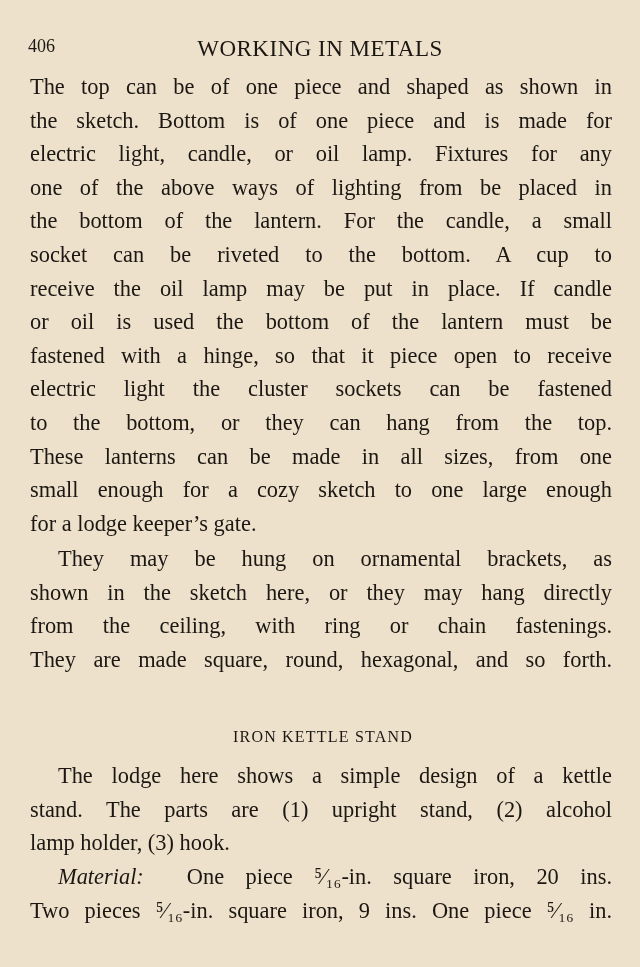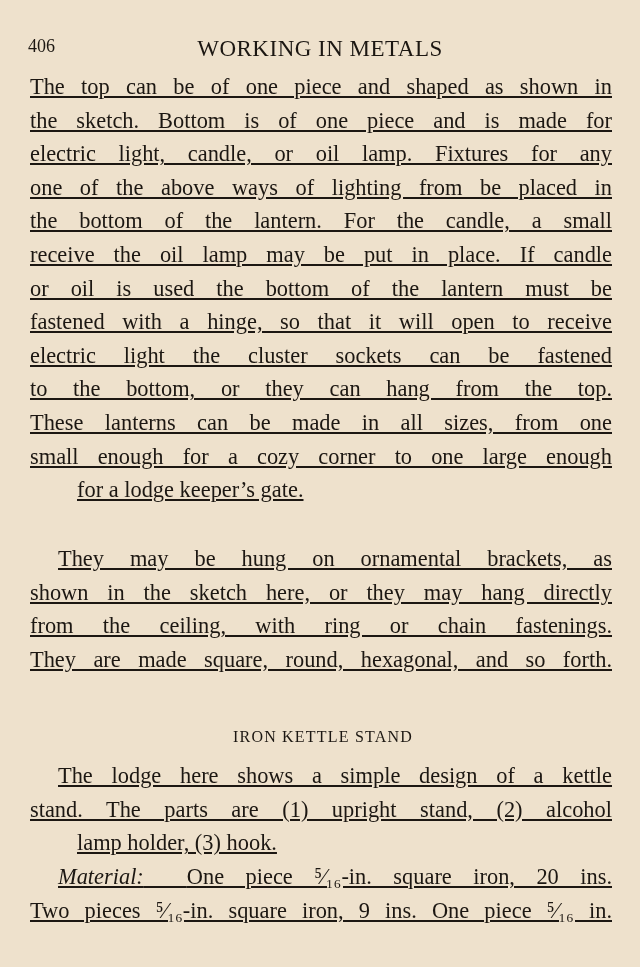--- a/index.html
+++ b/index.html
@@ -17,23 +17,23 @@
   .book-title {
     position: absolute; left: 0; right: 0; top: 0; text-align: center;
     font-size: 23px; letter-spacing: 0.5px; padding-left: 0px;
   }
   .body-text {
     position: absolute; left: 30px; width: 582px;
     font-size: 22.4px; line-height: 33.6px;
   }
   .body-text .line {
     display: block; height: 33.6px; white-space: nowrap;
-    text-align: justify; text-align-last: justify; text-decoration: underline;
+    text-align: justify; text-align-last: justify;
   }
-  .body-text .line.last { text-align-last: left; margin-left: 47px; }
+  .body-text .line.last { text-align-last: left; }
   .body-text .line.indent { padding-left: 28px; }
   .p1 { top: 70px; }
   .p2 { top: 542px; }
   .heading {
     position: absolute; top: 728px; left: 0; right: 0; text-align: center;
     font-size: 16px; letter-spacing: 1.2px; padding-left: 6px;
   }
   .p3 { top: 759px; }
   .p4 { top: 860px; }
   .italic { font-style: italic; }
@@ -47,27 +47,28 @@
     <span class="page-number">406</span>
     <span class="book-title">WORKING IN METALS</span>
   </div>
 
   <div class="body-text p1">
     <span class="line">The top can be of one piece and shaped as shown in</span>
     <span class="line">the sketch.   Bottom is of one piece and is made for</span>
     <span class="line">electric light, candle, or oil lamp.  Fixtures for any</span>
     <span class="line">one of the above ways of lighting from be placed in</span>
     <span class="line">the bottom of the lantern.  For the candle, a small</span>
+    <span class="line">socket can be riveted to the bottom.  A cup to</span>
     <span class="line">receive the oil lamp may be put in place.  If candle</span>
     <span class="line">or oil is used the bottom of the lantern must be</span>
-    <span class="line">fastened with a hinge, so that it will open to receive</span>
+    <span class="line">fastened with a hinge, so that it piece open to receive</span>
     <span class="line">electric light the cluster sockets can be fastened</span>
     <span class="line">to the bottom, or they can hang from the top.</span>
     <span class="line">These lanterns can be made in all sizes, from one</span>
-    <span class="line">small enough for a cozy corner to one large enough</span>
+    <span class="line">small enough for a cozy sketch to one large enough</span>
     <span class="line last">for a lodge keeper’s gate.</span>
   </div>
 
   <div class="body-text p2">
     <span class="line indent">They may be hung on ornamental brackets, as</span>
     <span class="line">shown in the sketch here, or they may hang directly</span>
     <span class="line">from the ceiling, with ring or chain fastenings.</span>
     <span class="line">They are made square, round, hexagonal, and so forth.</span>
   </div>
 

